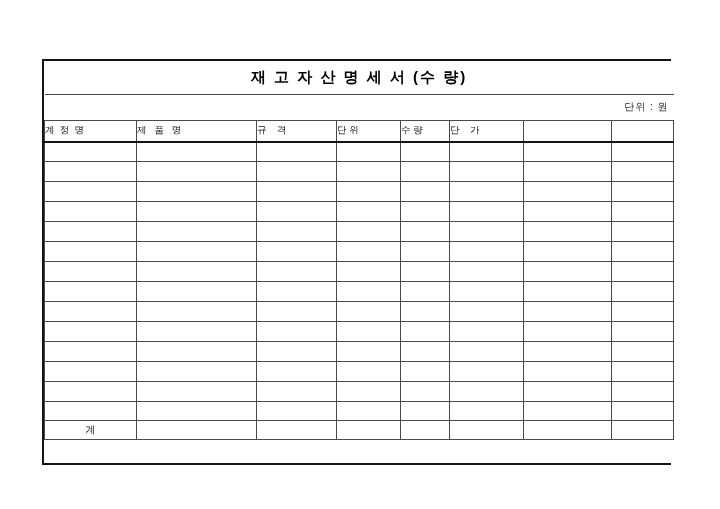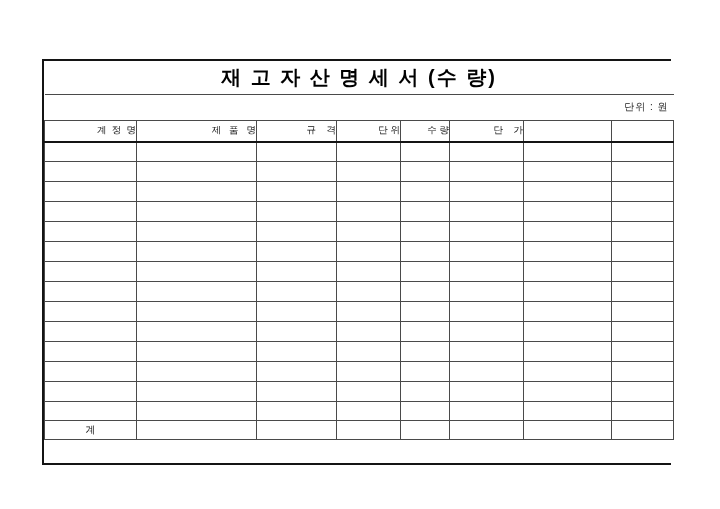--- a/index.html
+++ b/index.html
@@ -18,36 +18,36 @@
   }
   table.form td{
     border:1px solid #4a4a4a;padding:0;overflow:hidden;
     font-size:9.5px;color:#1a1a1a;background:#fff;
   }
   
   tr.r-title td{
     border-left:none;border-right:none;border-top:none;
     border-bottom:1px solid #4a4a4a;
     text-align:center;vertical-align:middle;
-    font-size:20px;font-weight:bold;letter-spacing:2px;color:#000;
+    font-size:15px;font-weight:bold;letter-spacing:2px;color:#000;
   }
   tr.r-title{height:33px;}
   
   tr.r-unit td{
     border-left:none;border-right:none;
     border-bottom:1px solid #4a4a4a;
     text-align:right;vertical-align:middle;
     font-size:10px;color:#222;padding-right:5px;letter-spacing:1px;
   }
   tr.r-unit{height:26px;}
   
   tr.r-head{height:21px;}
   tr.r-head td{
     border-bottom:2px solid #141414;
-    text-align:right;vertical-align:middle;
+    text-align:left;vertical-align:middle;
     font-size:9.5px;color:#111;white-space:pre;
   }
   
   tr.r-body{height:19.8px;}
   tr.r-body td{background:#fff;}
   
   tr.r-total{height:18.5px;}
   tr.r-total td{
     text-align:center;vertical-align:middle;font-size:10px;color:#111;
   }

